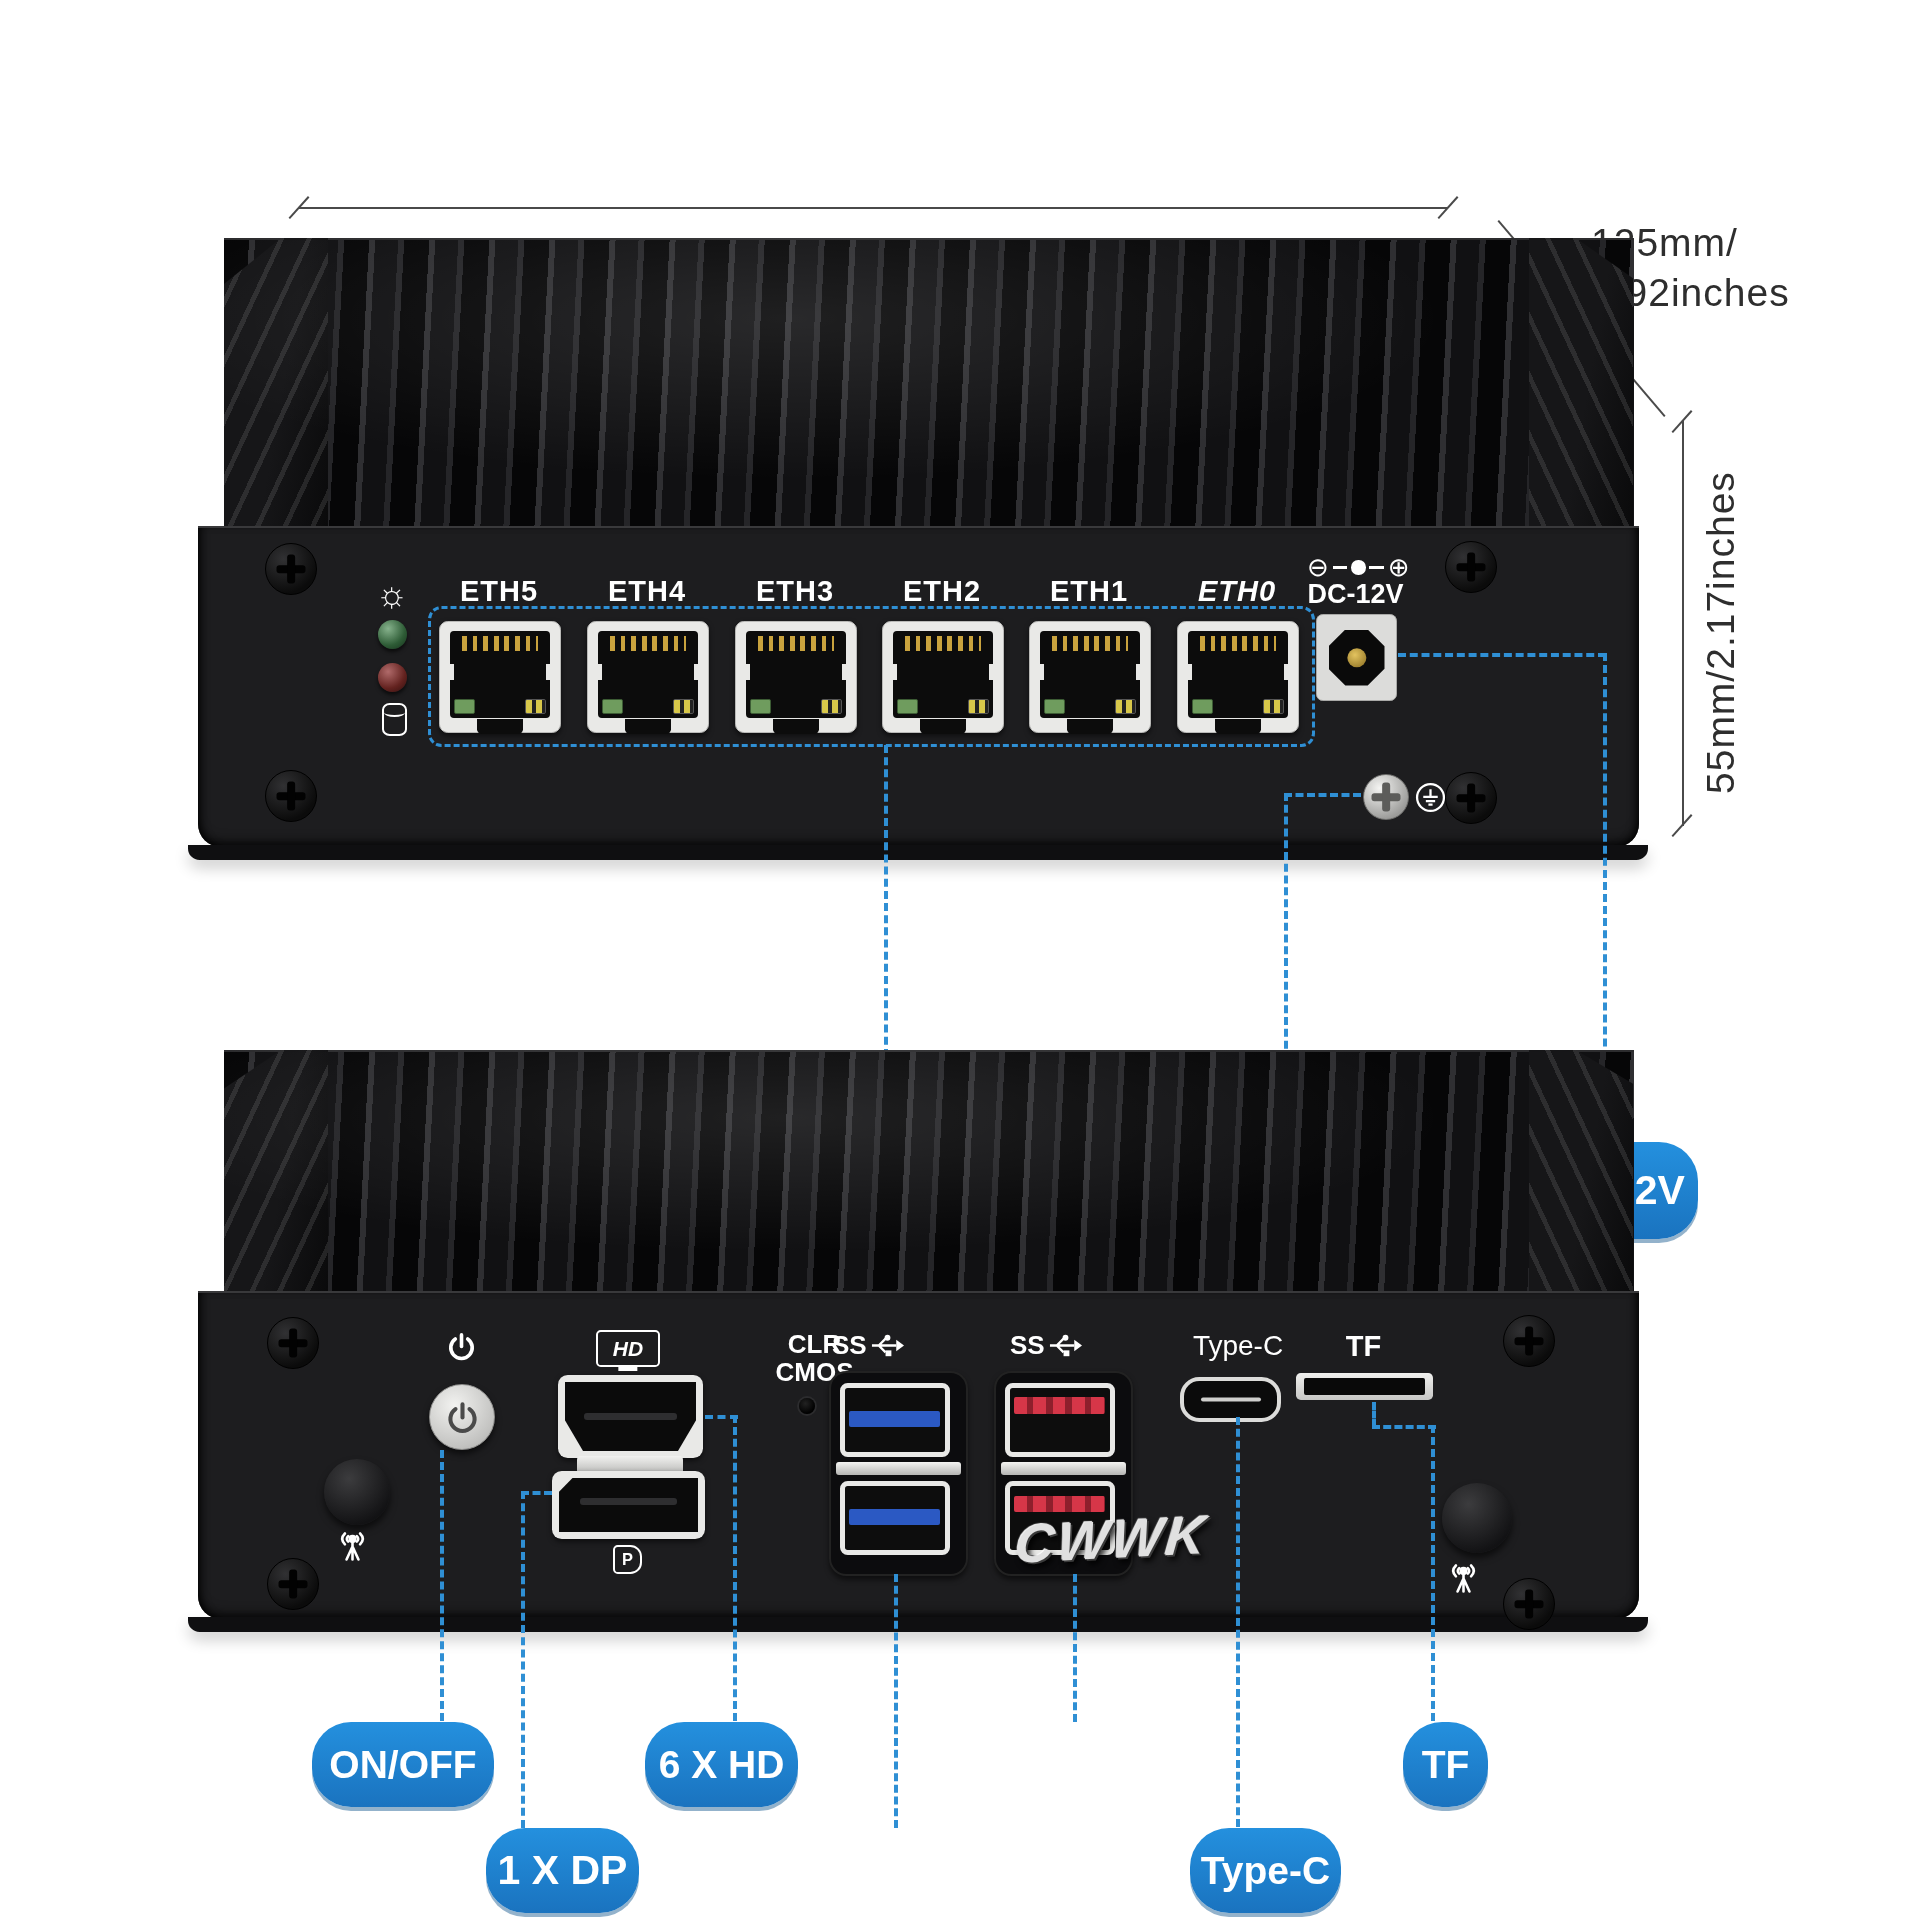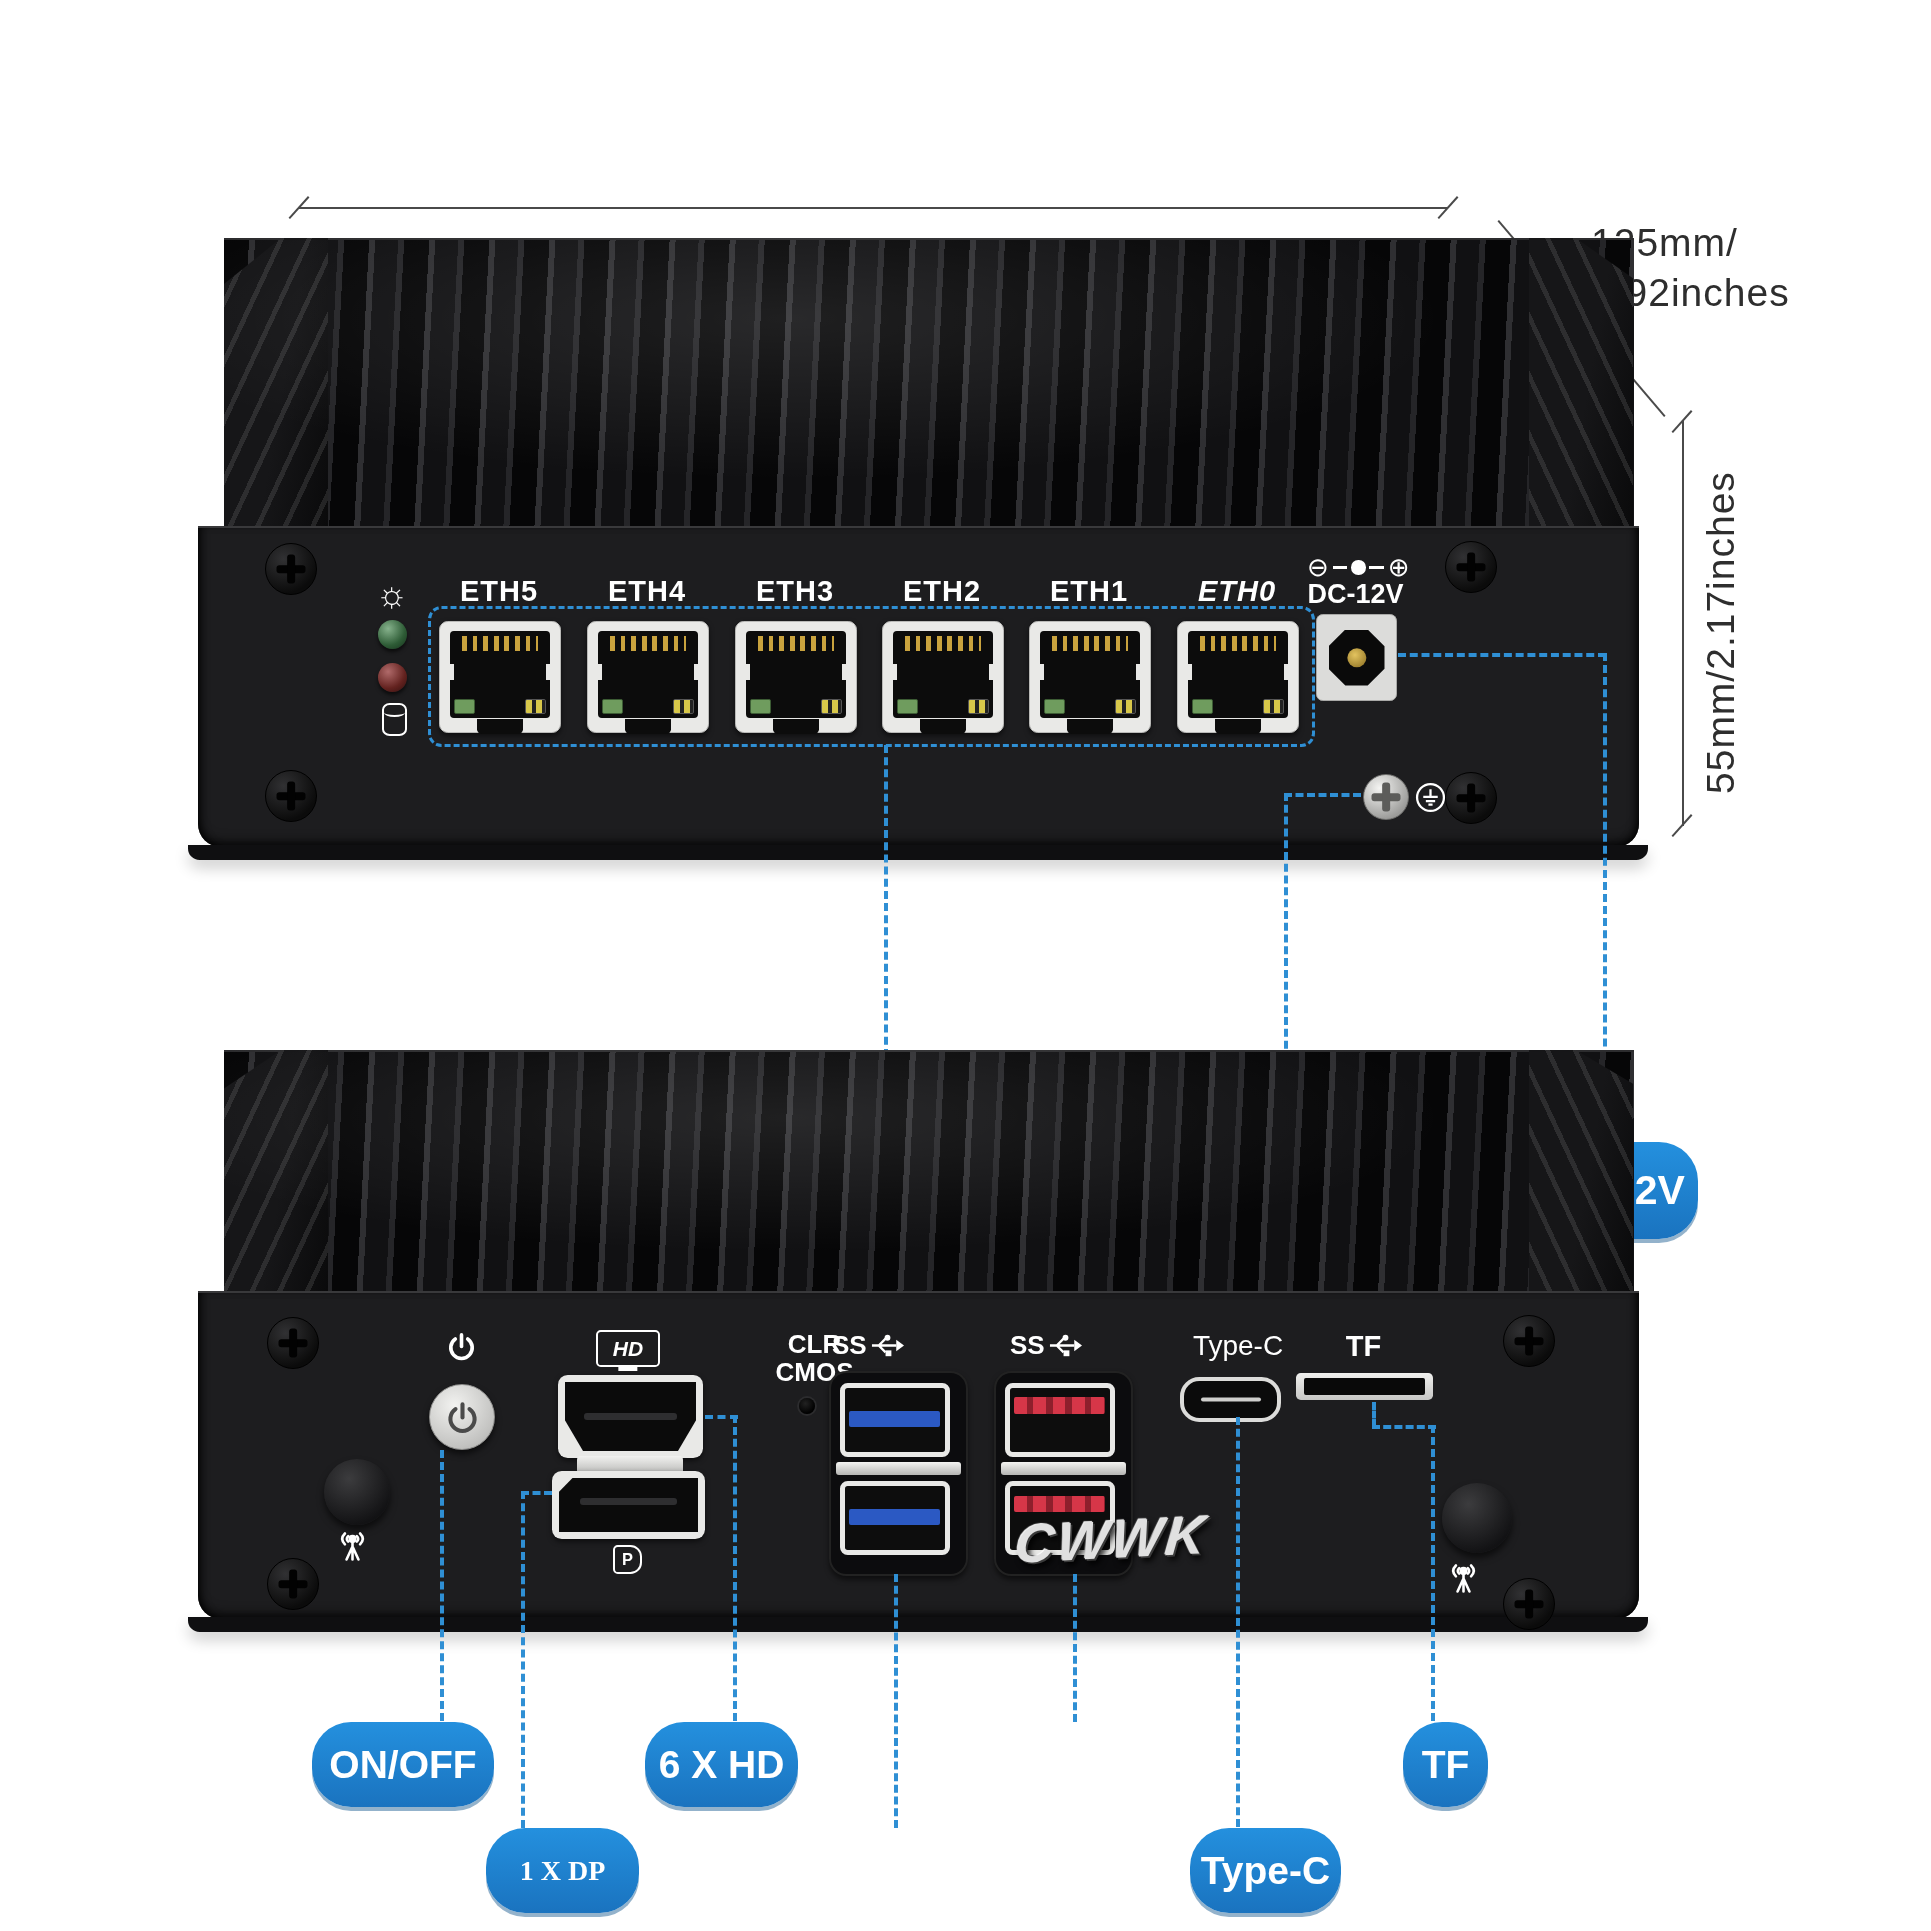--- a/index.html
+++ b/index.html
@@ -358,17 +358,17 @@
   <div class="abs vdash" style="left:1073px;top:1574px;height:148px;"></div>
   <div class="abs vdash" style="left:1236px;top:1417px;height:410px;"></div>
   <div class="abs vdash" style="left:1372px;top:1402px;height:25px;"></div>
   <div class="abs hdash" style="left:1372px;top:1425px;width:64px;"></div>
   <div class="abs vdash" style="left:1431px;top:1425px;height:296px;"></div>
 
   <div class="abs pill" style="left:312px;top:1722px;width:182px;height:85px;line-height:85px;font-size:39px;">ON/OFF</div>
   <div class="abs pill" style="left:645px;top:1722px;width:153px;height:85px;line-height:85px;font-size:39px;">6 X HD</div>
   <div class="abs pill" style="left:1403px;top:1722px;width:85px;height:85px;line-height:85px;font-size:39px;">TF</div>
 
-  <div class="abs pill" style="left:486px;top:1828px;width:153px;height:85px;line-height:85px;font-size:28px;font-family:Liberation Serif, serif;">1 X DP</div>
+  <div class="abs pill" style="left:486px;top:1828px;width:153px;height:85px;line-height:85px;font-size:41px;">1 X DP</div>
   <div class="abs pill" style="left:1190px;top:1828px;width:151px;height:85px;line-height:85px;font-size:39px;">Type-C</div>
 
 </div>
 
 
 </body></html>

